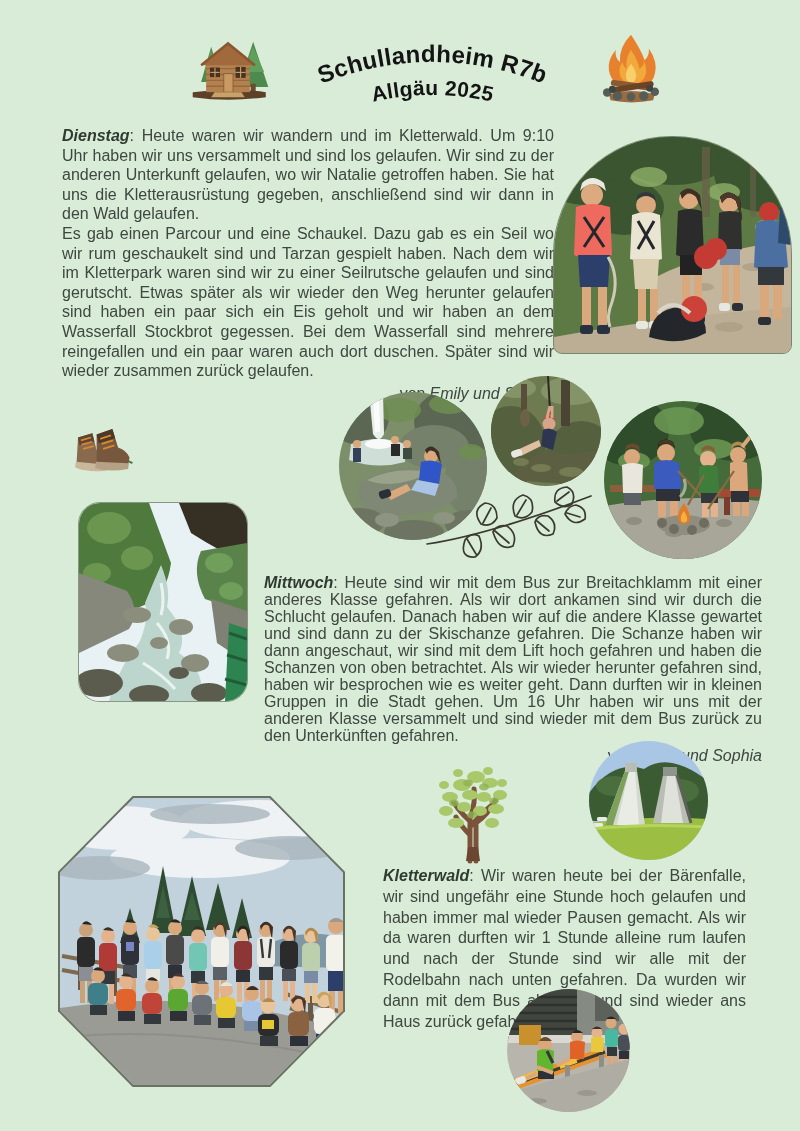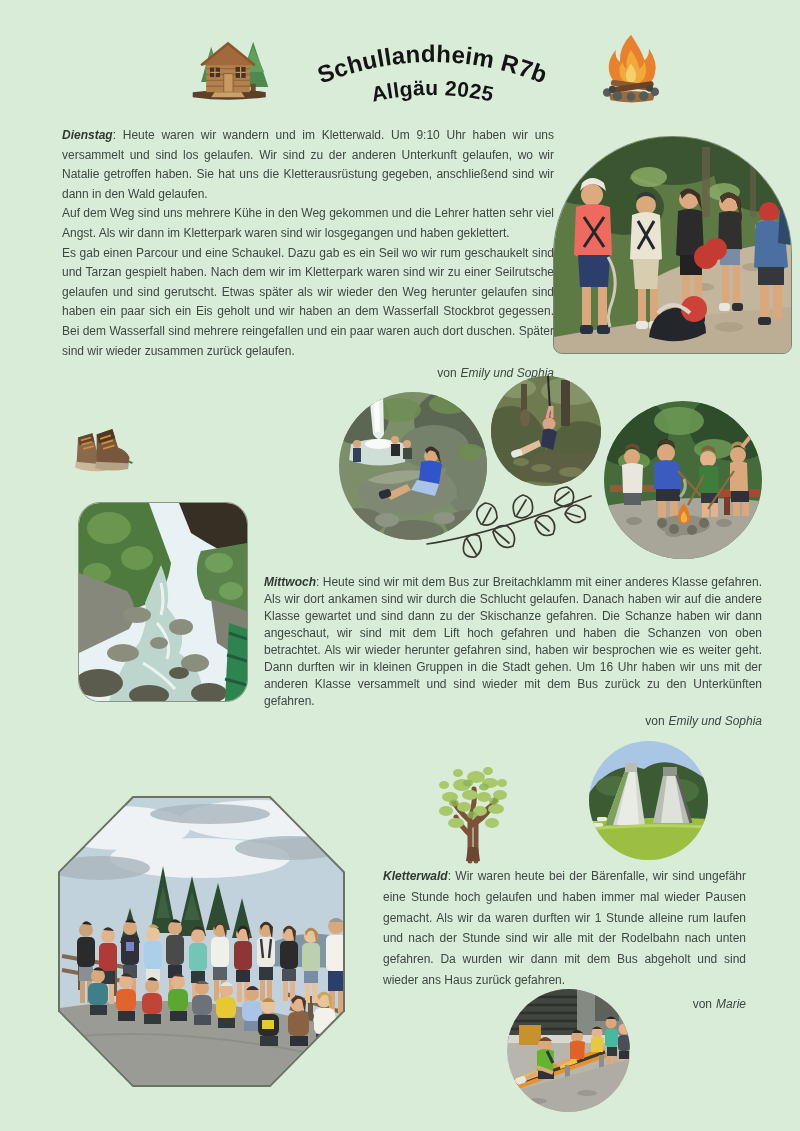--- a/index.html
+++ b/index.html
@@ -7,21 +7,21 @@
         font-family:"Liberation Sans",sans-serif;color:#3e4840;}
   .abs{position:absolute;}
   svg{display:block;}
 
   
   .cabin{left:186px;top:30px;width:84px;height:68px;}
   .campfire{left:597px;top:28px;width:68px;height:74px;}
   .title-svg{left:305px;top:28px;width:255px;height:80px;}
 
   
-  .textblock{font-size:12px;text-align:justify;}
+  .textblock{font-size:16px;text-align:justify;}
   .textblock p{margin:0;}
   .day{font-weight:bold;font-style:italic;color:#2f3a31;}
   .byline{margin-top:3px !important;text-align:right;}
   .byline .pre{margin-right:4px;}
   .byline em{font-style:italic;}
 
   .t-dienstag{left:62px;top:126px;width:492px;line-height:19.6px;}
   .t-mittwoch{left:264px;top:574px;width:498px;line-height:17px;}
   .t-donnerstag{left:383px;top:866px;width:363px;line-height:20.8px;}
 
@@ -115,21 +115,20 @@
         <circle cx="55" cy="80" r="5.5"></circle>
           <circle cx="68" cy="75" r="5"></circle>
         <circle cx="18" cy="72" r="4" fill="#3f453f"></circle>
           <circle cx="62" cy="71" r="4" fill="#3f453f"></circle>
       </g>
     </svg>
   </div>
 
   <div class="abs textblock t-dienstag">
     <p><span class="day">Dienstag</span><span>: Heute waren wir wandern und im Kletterwald. Um 9:10 Uhr haben wir uns versammelt und sind los gelaufen. Wir sind zu der anderen Unterkunft gelaufen, wo wir Natalie getroffen haben. Sie hat uns die Kletterausrüstung gegeben, anschließend sind wir dann in den Wald gelaufen.</span></p>
-    <p>Auf dem Weg sind uns mehrere Kühe in den Weg gekommen und die Lehrer hatten sehr viel Angst. Als wir dann im Kletterpark waren sind wir losgegangen und haben geklettert.</p>
     <p>Es gab einen Parcour und eine Schaukel. Dazu gab es ein Seil wo wir rum geschaukelt sind und Tarzan gespielt haben. Nach dem wir im Kletterpark waren sind wir zu einer Seilrutsche gelaufen und sind gerutscht. Etwas später als wir wieder den Weg herunter gelaufen sind haben ein paar sich ein Eis geholt und wir haben an dem Wasserfall Stockbrot gegessen. Bei dem Wasserfall sind mehrere reingefallen und ein paar waren auch dort duschen. Später sind wir wieder zusammen zurück gelaufen.</p>
     <p class="byline"><span class="pre">von</span><em>Emily und Sophia</em></p>
   </div>
 
   <div class="abs photo arch-photo">
     <svg viewBox="0 0 237 216" preserveAspectRatio="none">
       <rect width="237" height="216" fill="#5d7a45"></rect>
       <g fill="#3a5530">
         <ellipse cx="30" cy="30" rx="48" ry="38"></ellipse>
           <ellipse cx="120" cy="18" rx="55" ry="30"></ellipse>
@@ -720,21 +719,20 @@
               <rect x="254" y="210" width="21" height="26" rx="6" fill="#f2f1ea"></rect>
               <rect x="256" y="236" width="18" height="10" fill="#2c3f6b"></rect>
             </g>
       </g>
     </svg>
     </div>
   </div>
 
   <div class="abs textblock t-donnerstag">
     <p><span class="day">Kletterwald</span><span>: Wir waren heute bei der Bärenfalle, wir sind ungefähr eine Stunde hoch gelaufen und haben immer mal wieder Pausen gemacht. Als wir da waren durften wir 1 Stunde alleine rum laufen und nach der Stunde sind wir alle mit der Rodelbahn nach unten gefahren. Da wurden wir dann mit dem Bus abgeholt und sind wieder ans Haus zurück gefahren.</span></p>
-    <p class="byline"><span class="pre">von</span><em>Marie</em></p>
   </div>
 
   <div class="abs photo circle c-rodel">
     <svg viewBox="0 0 123 123" preserveAspectRatio="none">
       <rect width="123" height="123" fill="#b7b5ac"></rect>
       <rect x="0" y="0" width="70" height="52" fill="#41463f"></rect>
       <g stroke="#2e322e" stroke-width="2.4">
         <line x1="0" y1="8" x2="70" y2="8"></line>
           <line x1="0" y1="16" x2="70" y2="16"></line>
         <line x1="0" y1="24" x2="70" y2="24"></line>

